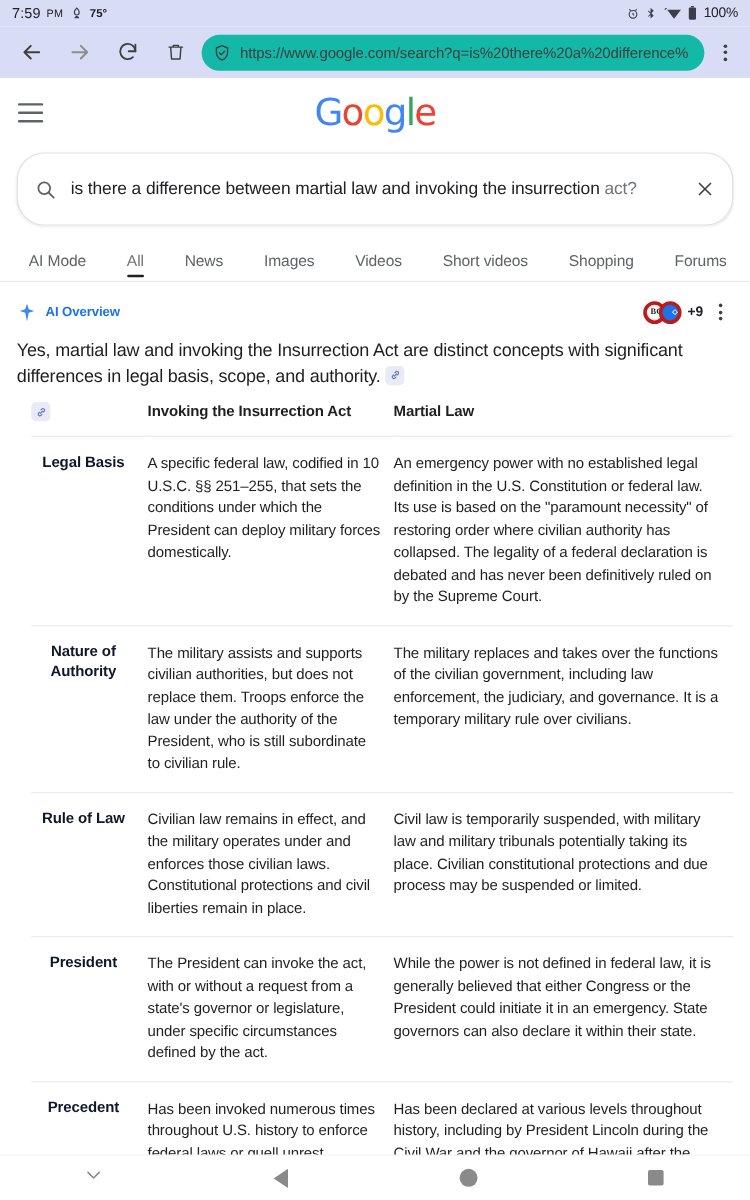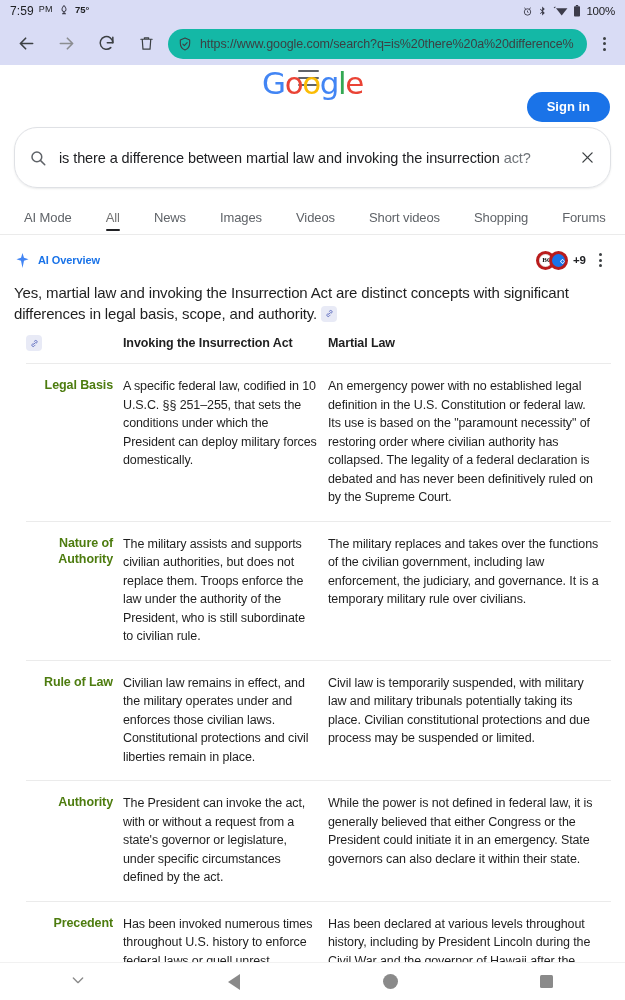--- a/index.html
+++ b/index.html
@@ -10,21 +10,21 @@
     overflow: hidden;
   }
   #app { width: 625px; height: 1000px; position: relative; display: flex; flex-direction: column; }
 
   
   .statusbar {
     height: 22px; background: #d9dcf5; flex: 0 0 22px;
     display: flex; align-items: center; padding: 0 10px;
     color: #202124; font-size: 11.5px;
   }
-  .sb-left { display: flex; gap: 5px; }
+  .sb-left { display: flex; align-items: center; gap: 5px; }
   .sb-time { font-size: 12px; letter-spacing: 0.1px; }
   .sb-ampm { font-size: 9px; letter-spacing: 0.3px; }
   .sb-temp { font-size: 9.5px; font-weight: bold; }
   .sb-right { margin-left: auto; display: flex; align-items: center; gap: 5px; }
   .sb-batt { font-size: 11.5px; letter-spacing: -0.2px; }
   .ico { display: inline-block; line-height: 0; }
 
   
   .toolbar {
     flex: 0 0 43px; background: #d9dcf5;
@@ -47,21 +47,21 @@
   .tb-menu {
     width: 26px; height: 36px; display: flex; align-items: center; justify-content: center;
     flex: 0 0 26px;
   }
   .dots-v { display: flex; flex-direction: column; gap: 2.5px; align-items: center; }
   .dots-v i { width: 3px; height: 3px; border-radius: 50%; background: #3c4043; display: block; }
 
   
   .page { flex: 1 1 auto; background: #fff; overflow: hidden; position: relative; }
 
-  .g-header { height: 57px; display: flex; align-items: center; padding: 0 15px; position: relative; flex-direction: column; }
+  .g-header { height: 57px; display: flex; align-items: center; padding: 0 15px; position: relative; }
   .hamburger { width: 30px; height: 30px; display: flex; flex-direction: column; justify-content: center; gap: 5px; }
   .hamburger i { display: block; height: 2px; background: #5f6368; border-radius: 1px; width: 21px; }
   .glogo {
     position: absolute; left: 50%; transform: translateX(-50%);
     font-size: 31px; letter-spacing: -1.4px; font-family: "DejaVu Sans", sans-serif;
   }
   .glogo span:nth-child(1){color:#4285F4}
   .glogo span:nth-child(2){color:#EA4335}
   .glogo span:nth-child(3){color:#FBBC05}
   .glogo span:nth-child(4){color:#4285F4}
@@ -132,21 +132,21 @@
   col.c0 { width: 97px; }
   col.c1 { width: 205px; }
   col.c2 { width: auto; }
   thead th {
     text-align: left; font-size: 12.5px; color: #1f1f1f; font-weight: bold;
     padding: 0 10px 11px 0; vertical-align: top; letter-spacing: -0.1px;
   }
   thead tr { border-bottom: 1px solid #ebebeb; }
   tbody tr { border-bottom: 1px solid #ebebeb; }
   tbody th {
-    text-align: right; font-size: 12.5px; color: #4d7c0f; font-weight: bold;
+    text-align: center; font-size: 12.5px; color: #0f172a; font-weight: bold;
     padding: 13px 10px 14px 0; vertical-align: top; letter-spacing: -0.1px;
     line-height: 1.3;
   }
   tbody td {
     font-size: 12.5px; color: #1f1f1f; line-height: 1.48; vertical-align: top;
     padding: 13px 10px 14px 0; letter-spacing: -0.1px;
   }
   tbody tr:last-child th, tbody tr:last-child td { padding-bottom: 0; }
 
   
@@ -250,21 +250,20 @@
 
     <div class="g-header">
       <div class="hamburger">
           <i></i>
           <i></i>
           <i></i>
         </div>
       <div class="glogo">
         <span>G</span><span>o</span><span>o</span><span>g</span><span>l</span><span>e</span>
       </div>
-      <button class="signin">Sign in</button>
     </div>
 
     <div class="searchbar">
       <span class="ico">
         <svg width="18" height="18" viewBox="0 0 24 24" fill="none" stroke="#5f6368" stroke-width="2" stroke-linecap="round">
           <circle cx="10.5" cy="10.5" r="6.5"></circle>
             <path d="M15.5 15.5L21 21"></path>
         </svg>
       </span>
       <span class="q"><span>is there a difference between martial law and invoking the insurrection</span><span class="tail"> act?</span></span>
@@ -352,21 +351,21 @@
             <th>Nature of Authority</th>
             <td>The military assists and supports civilian authorities, but does not replace them. Troops enforce the law under the authority of the President, who is still subordinate to civilian rule.</td>
             <td>The military replaces and takes over the functions of the civilian government, including law enforcement, the judiciary, and governance. It is a temporary military rule over civilians.</td>
           </tr>
           <tr>
             <th>Rule of Law</th>
             <td>Civilian law remains in effect, and the military operates under and enforces those civilian laws. Constitutional protections and civil liberties remain in place.</td>
             <td>Civil law is temporarily suspended, with military law and military tribunals potentially taking its place. Civilian constitutional protections and due process may be suspended or limited.</td>
           </tr>
           <tr>
-            <th>Authority</th>
+            <th>President</th>
             <td>The President can invoke the act, with or without a request from a state's governor or legislature, under specific circumstances defined by the act.</td>
             <td>While the power is not defined in federal law, it is generally believed that either Congress or the President could initiate it in an emergency. State governors can also declare it within their state.</td>
           </tr>
           <tr>
             <th>Precedent</th>
             <td>Has been invoked numerous times throughout U.S. history to enforce federal laws or quell unrest, including during the Civil Rights Movement and the 1992 Los Angeles riots.</td>
             <td>Has been declared at various levels throughout history, including by President Lincoln during the Civil War and the governor of Hawaii after the attack on Pearl Harbor. However, it is a much rarer and more extreme step than invoking the Insurrection Act.</td>
           </tr>
 
         </tbody>

